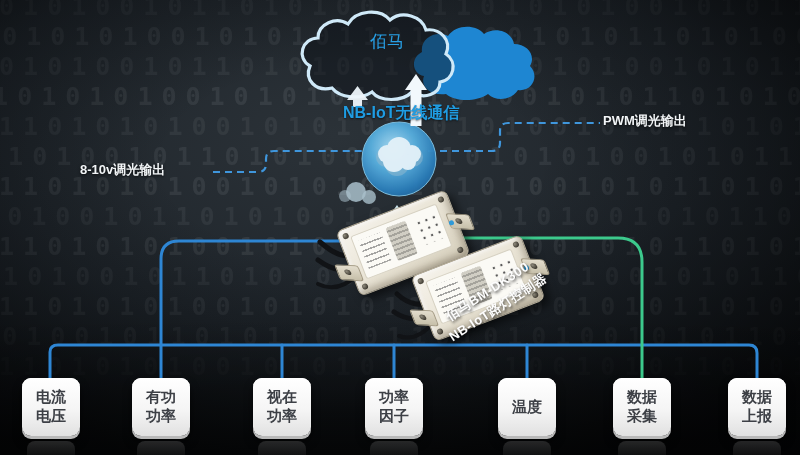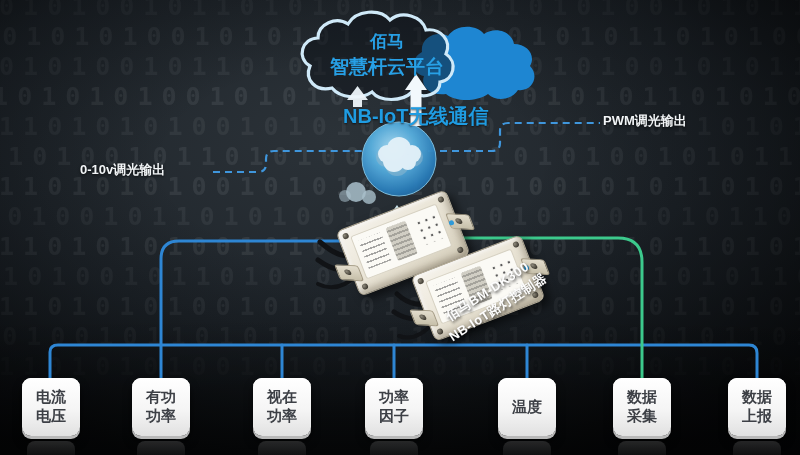--- a/index.html
+++ b/index.html
@@ -55,23 +55,23 @@
   .flange{position:absolute;width:20px;height:15px;border-radius:3px;z-index:-1;
     background:linear-gradient(#e3ddcd,#c6bfa9);border:1px solid #a59c86;}
   .flange .screw{left:6px;top:4px;}
   .flange.fr{right:-14px;top:38%;transform:skewY(24deg);}
   .flange.fl{left:-14px;top:50%;transform:skewY(24deg);}
   
   .lab{position:absolute;color:#f2f5f7;font-weight:bold;font-size:13px;z-index:7;
     text-shadow:0 1px 3px rgba(0,0,0,.7);white-space:nowrap;}
   #lab-analog{left:80px;top:161px;}
   #lab-pwm{left:603px;top:112px;}
-  #lab-nbiot{left:343px;top:103px;font-size:20px;color:#1f9ce2;text-shadow:0 1px 2px rgba(0,0,0,.6);}
+  #lab-nbiot{left:343px;top:103px;font-size:16px;color:#1f9ce2;text-shadow:0 1px 2px rgba(0,0,0,.6);}
   #cloud-text{position:absolute;left:312px;top:31px;width:150px;z-index:7;text-align:center;
-    color:#27a0e6;font-weight:bold;line-height:1.35;}
+    color:#27a0e6;font-weight:normal;line-height:1.35;}
   #cloud-text .l1{font-size:17px;} #cloud-text .l2{font-size:19px;}
   #dev-label{position:absolute;left:404px;top:281px;width:178px;z-index:6;text-align:center;
     color:#fdfdfd;font-weight:bold;font-size:13px;line-height:1.45;letter-spacing:.5px;
     transform:rotate(-33deg);white-space:pre-line;text-shadow:0 2px 3px rgba(0,0,0,.65);}
   
   .node{position:absolute;top:378px;width:58px;height:58px;border-radius:9px;z-index:7;
     background:linear-gradient(180deg,#ffffff 0%,#f5f5f5 55%,#e1e1e1 100%);
     box-shadow:0 3px 0 #b9b9b9, 0 6px 9px rgba(0,0,0,.65), inset 0 1px 0 #ffffff;
     display:flex;align-items:center;justify-content:center;text-align:center;
     color:#3d4046;font-weight:bold;font-size:15px;line-height:1.25;white-space:pre-line;}
@@ -195,24 +195,23 @@
     </div>
     <div class="screw s1"></div>
     <div class="screw s2"></div>
     <div class="screw s3"></div>
     <div class="screw s4"></div>
     <div class="bluedot"></div>
   </div>
 
   <div id="cloud-text">
     <div class="l1">佰马</div>
-    <div class="l2">智慧杆云平台</div>
   </div>
   <div class="lab" id="lab-nbiot">NB-IoT无线通信</div>
-  <div class="lab" id="lab-analog">0-10v调光输出</div>
+  <div class="lab" id="lab-analog">8-10v调光输出</div>
   <div class="lab" id="lab-pwm">PWM调光输出</div>
   <div id="dev-label">佰马BM-DK300
 NB-IoT路灯控制器</div>
 
   <div class="node" id="n1">电流
 电压</div>
   <div class="node" id="n2">有功
 功率</div>
   <div class="node" id="n3">视在
 功率</div>

